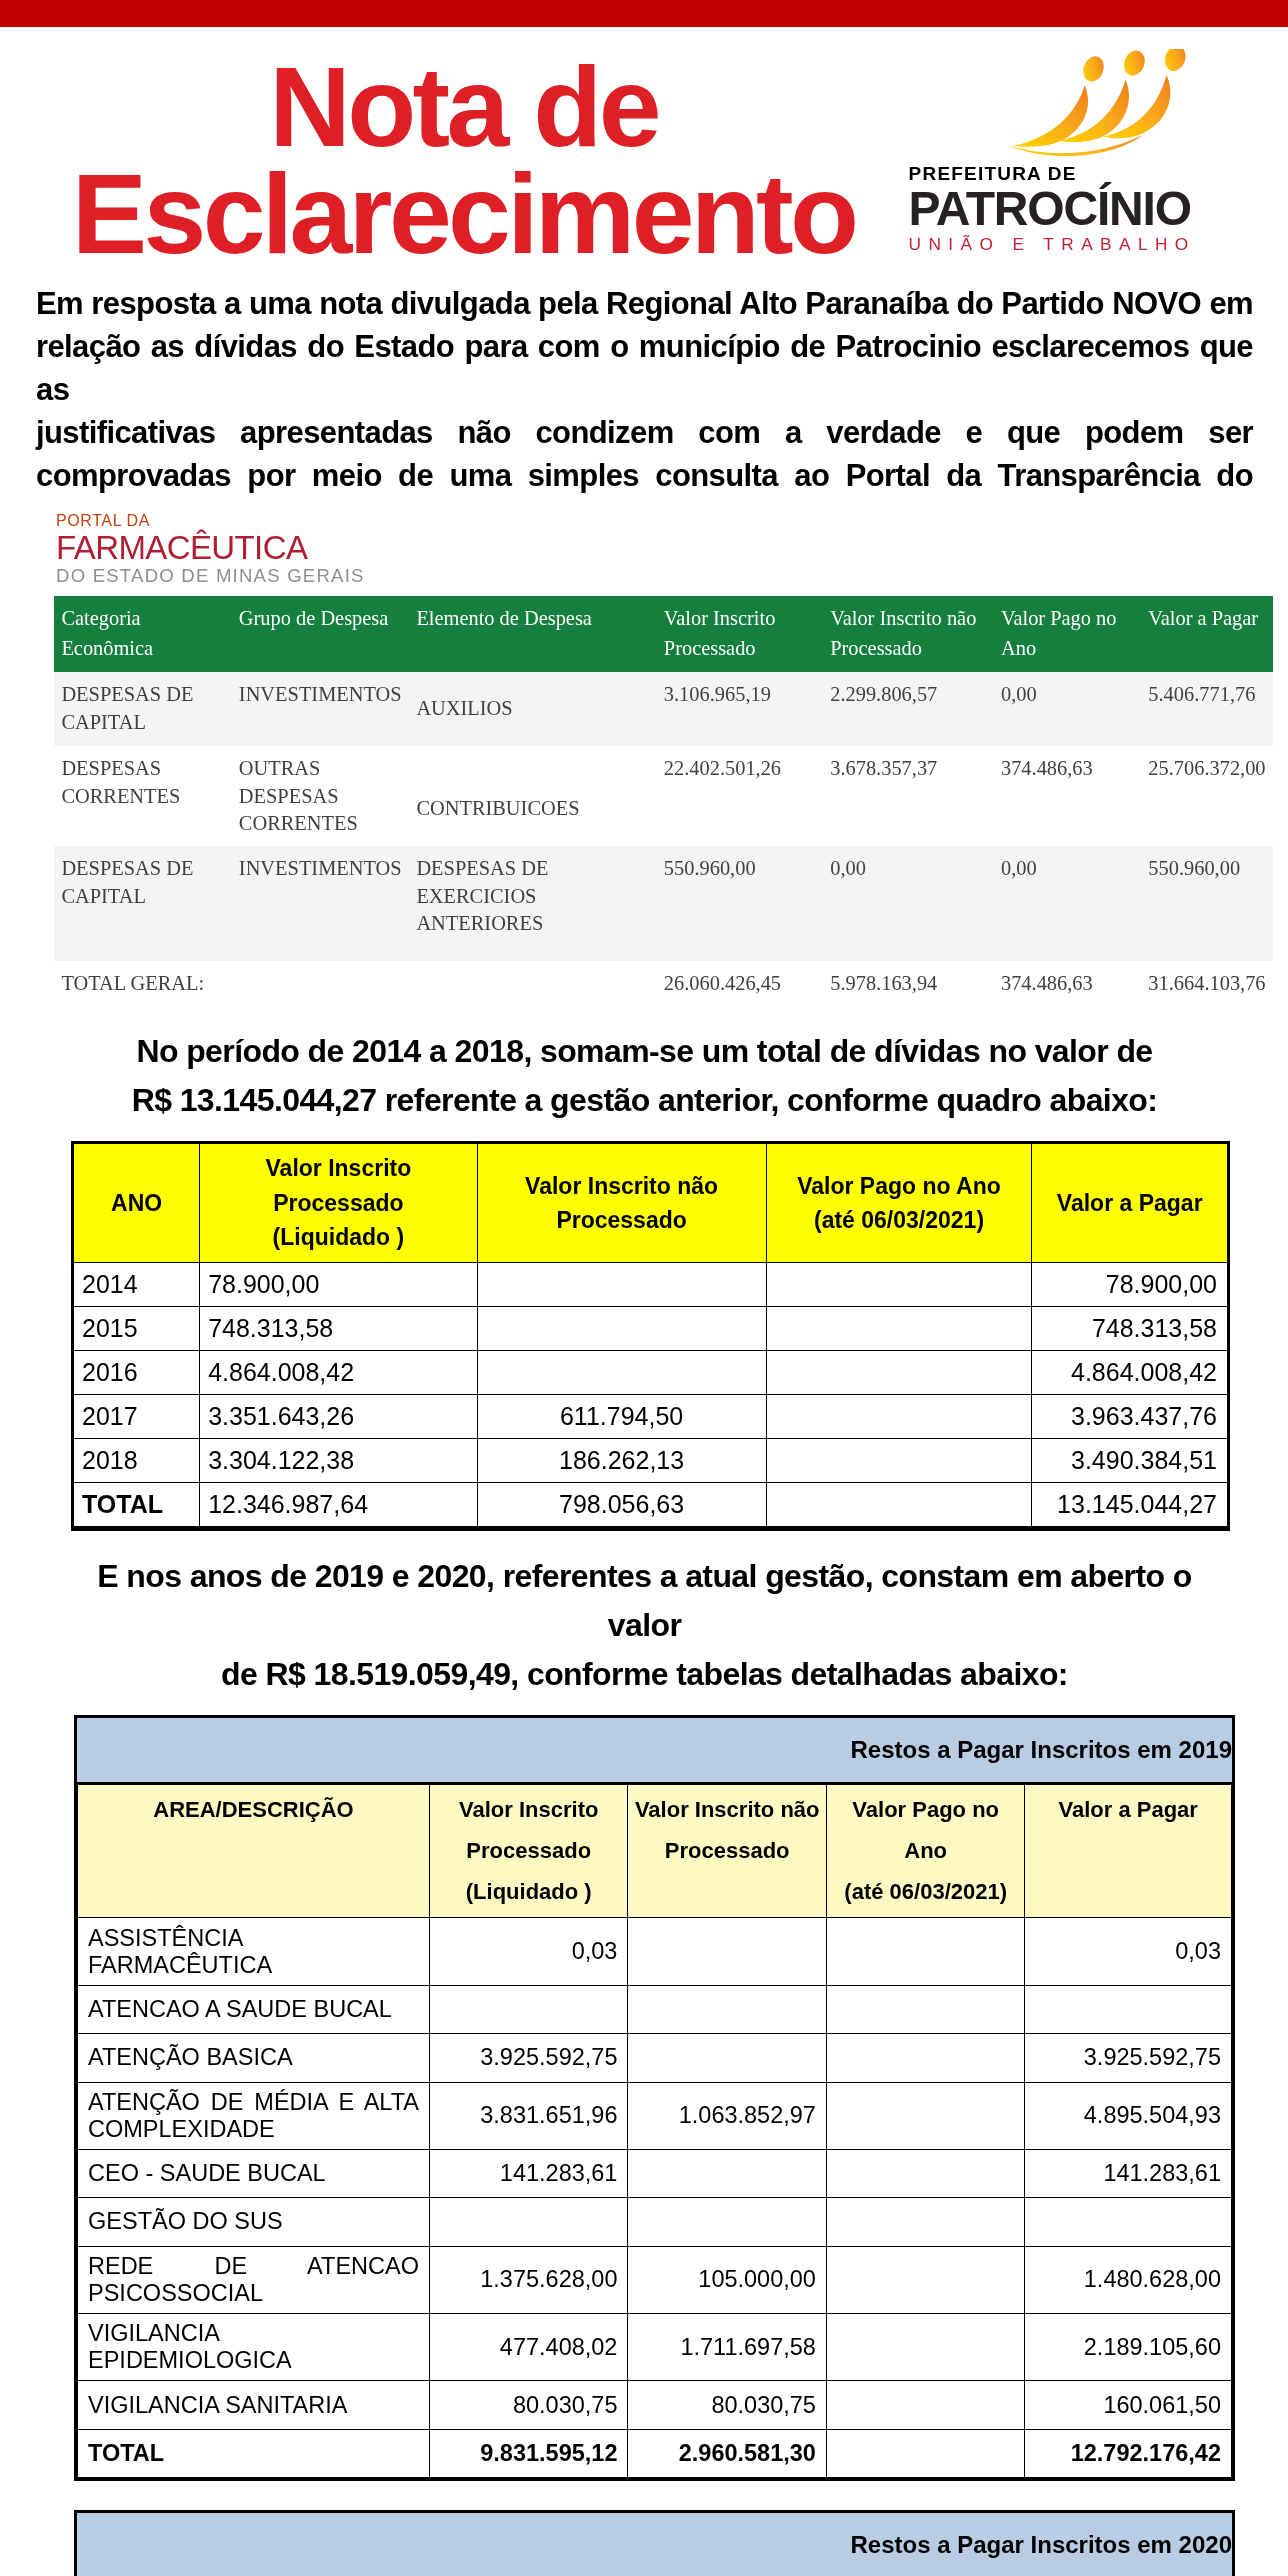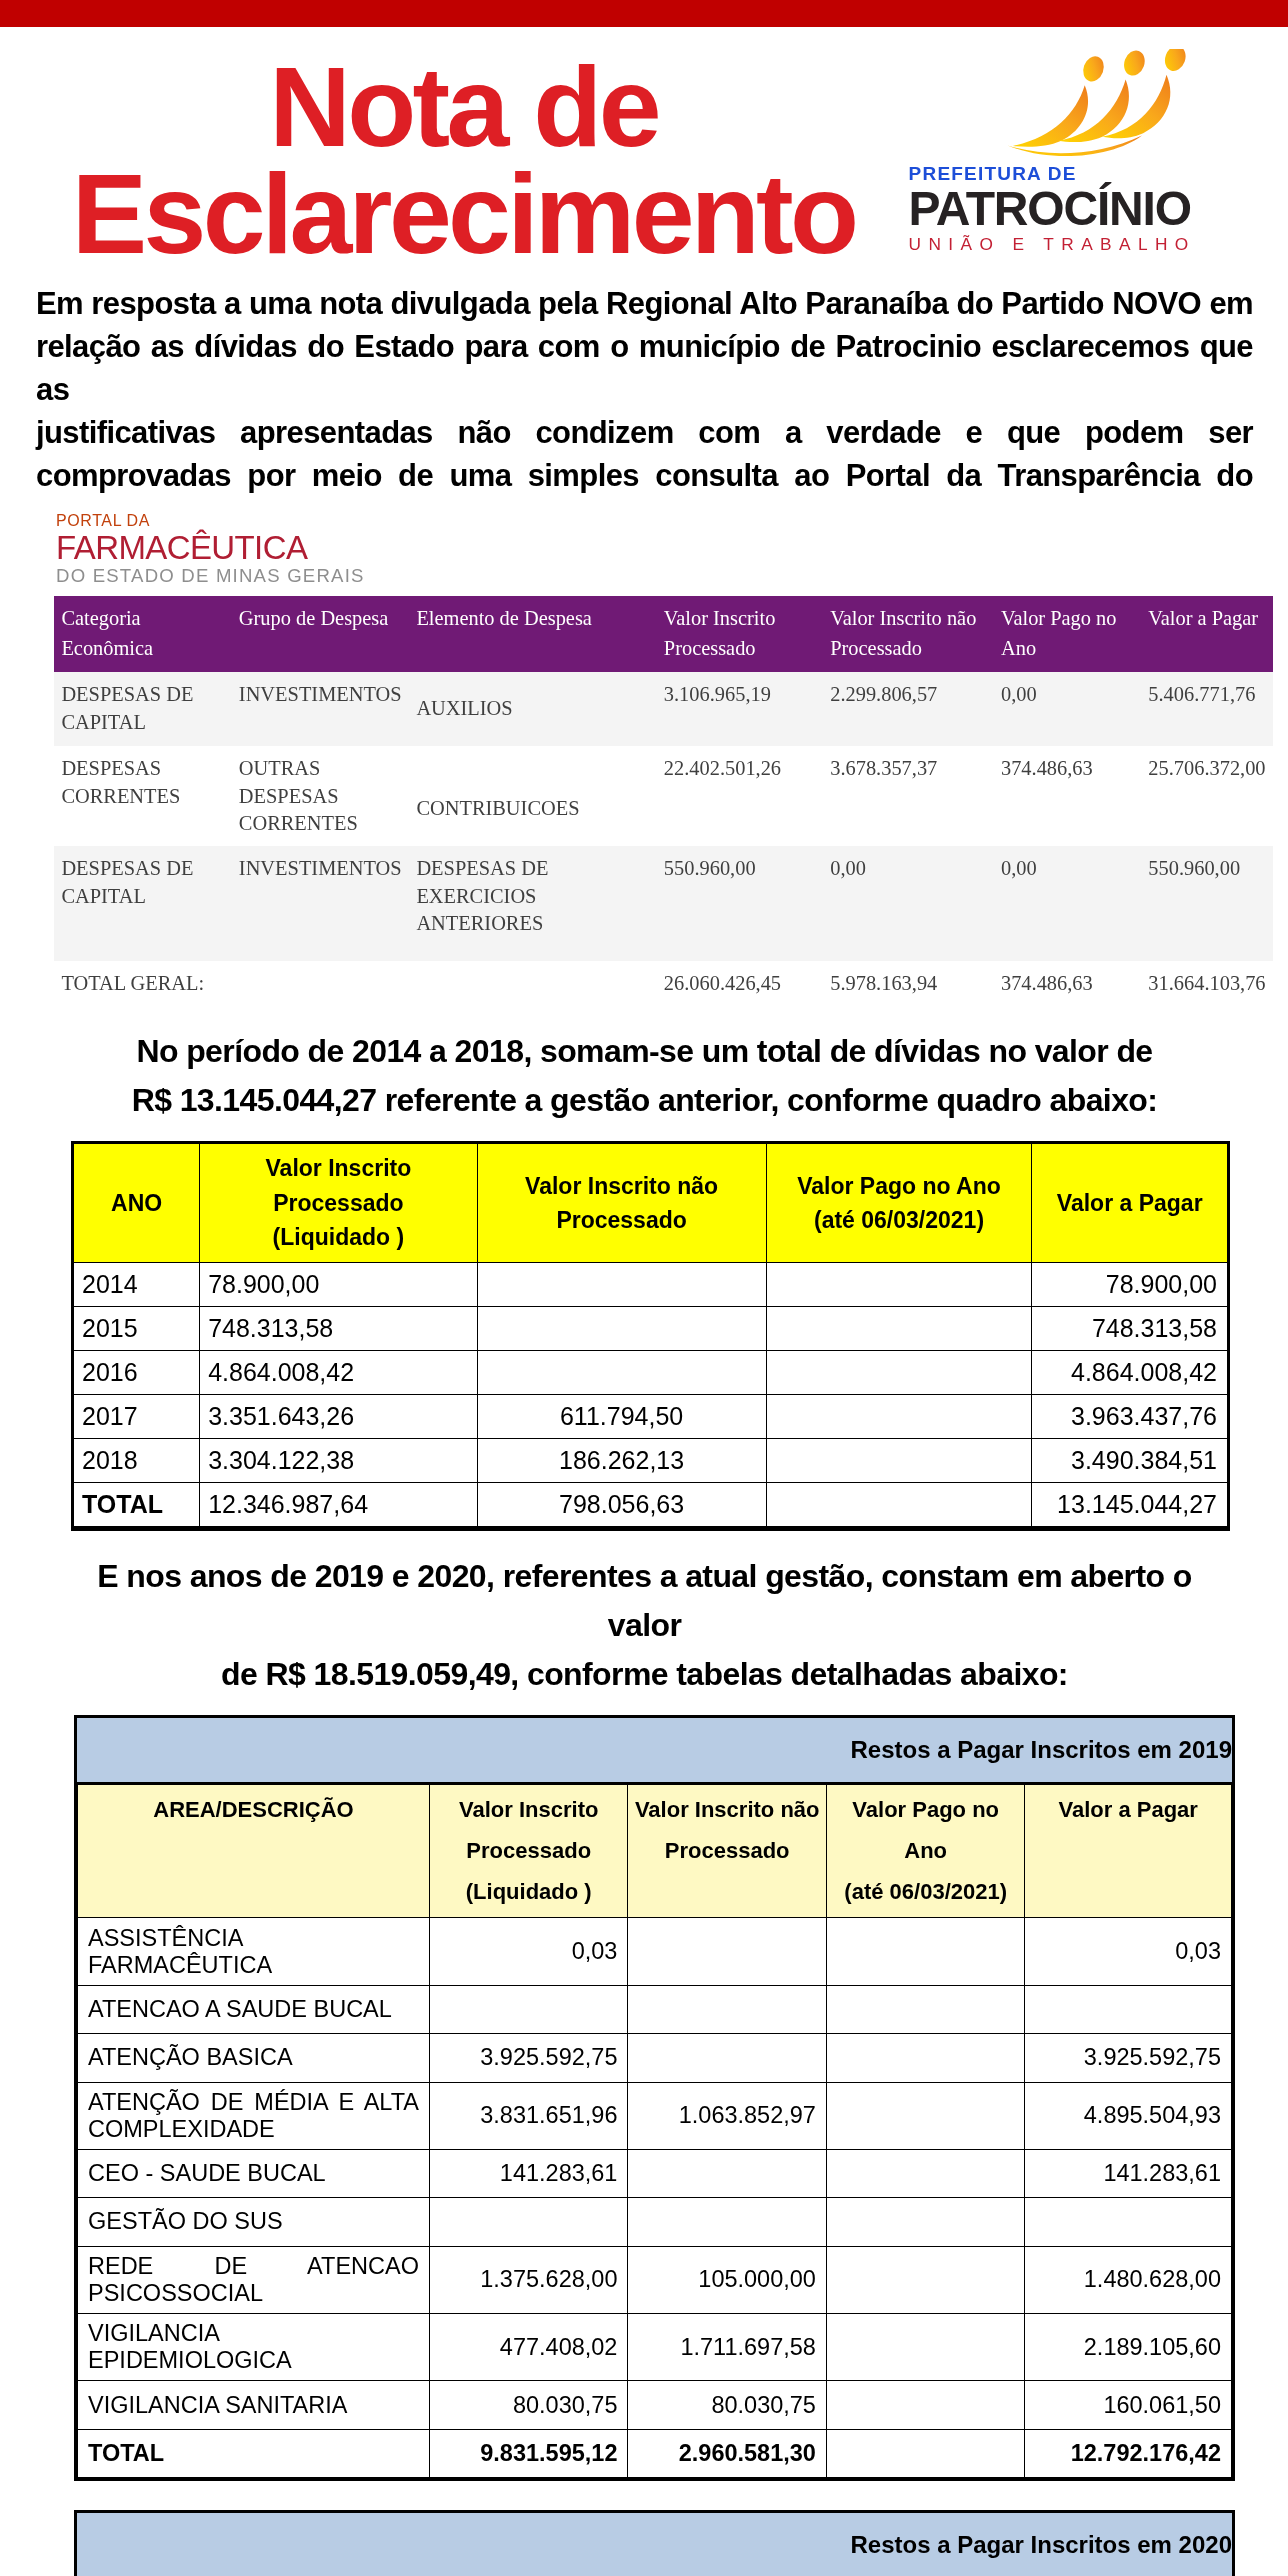--- a/index.html
+++ b/index.html
@@ -5,39 +5,39 @@
   html,body{margin:0;padding:0;background:#fff;}
   body{width:1289px;font-family:"Liberation Sans",sans-serif;color:#000;}
   .redbar{width:100%;height:26.6px;background:#c00000;}
 
   
   .header-row{display:flex;align-items:flex-start;padding:17.3px 18.6px 6.2px 18.6px;}
   .title-block{width:890px;text-align:center;color:#de1f25;
     font-weight:bold;font-size:113px;line-height:.95;letter-spacing:-3.7px;padding-top:10px;}
   .logo-block{width:346px;display:flex;flex-direction:column;align-items:flex-start;padding-top:5px;}
   .logo-people{margin-left:93px;}
-  .logo-l1{color:#1d4ed8;font-weight:bold;font-size:19px;letter-spacing:1.2px;margin-top:1.2px;}
+  .logo-l1{color:#000000;font-weight:bold;font-size:19px;letter-spacing:1.2px;margin-top:1.2px;}
   .logo-l2{color:#262223;font-weight:bold;font-size:48px;letter-spacing:-1.2px;line-height:1.02;}
   .logo-l3{color:#c32034;font-weight:normal;font-size:17.3px;letter-spacing:7.4px;}
 
   
   .para{width:1217px;margin:7.4px auto 0 36px;font-weight:bold;font-size:31px;line-height:43px;letter-spacing:-0.6px;}
   .para .jl{text-align:justify;text-align-last:justify;}
   .para .ll{text-align:left;}
   .mid{width:1113px;margin:21px auto 16px auto;text-align:center;font-weight:bold;font-size:32px;line-height:49px;letter-spacing:-0.6px;}
 
   
   .tp-logo{margin:16px 0 10px 56px;line-height:1;}
   .tp-l1{color:#c2410c;font-size:16px;letter-spacing:0.6px;}
   .tp-l2{color:#b01e33;font-size:33px;letter-spacing:-0.6px;margin-top:1.9px;}
   .tp-l3{color:#8e8e8e;font-size:18.6px;letter-spacing:1.2px;margin-top:3.1px;}
 
   
   .portal{width:1219px;margin-left:54px;border-collapse:collapse;font-family:"Liberation Serif",serif;font-size:20.4px;color:#3f3f3f;}
-  .portal th{background:#701a75;color:#fff;font-weight:normal;text-align:left;
+  .portal th{background:#15803d;color:#fff;font-weight:normal;text-align:left;
     vertical-align:top;padding:8.7px 7.4px;white-space:pre-line;line-height:1.45;}
   .portal td{vertical-align:top;text-align:left;padding:8.7px 7.4px;line-height:1.35;}
   .portal tbody tr:nth-child(odd){background:#f4f4f4;}
   .portal td.pel{vertical-align:bottom;padding-bottom:23.5px;}
   .portal tr.h1{height:74px;} .portal tr.h2{height:87px;} .portal tr.h3{height:108px;} .portal tr.ht{height:43px;}
 
   
   .yellow{width:1159px;margin:6.2px 0 0 71px;border-collapse:collapse;border:3.1px solid #000;font-size:25px;}
   .yellow th{background:#ff0;border:1.9px solid #000;font-size:23px;padding:7.4px 3.7px;line-height:1.5;white-space:pre-line;}
   .yellow td{border:1.9px solid #000;padding:5px 10px;height:33px;}

